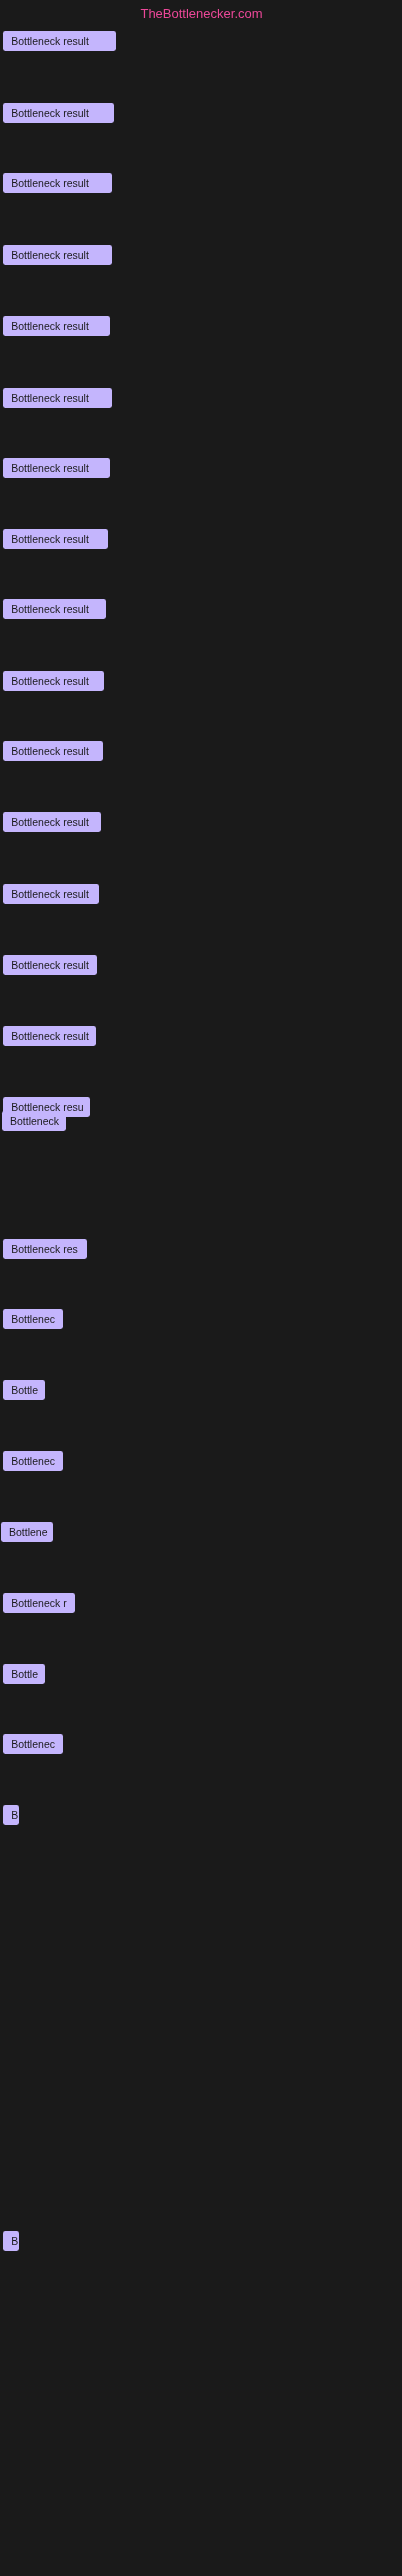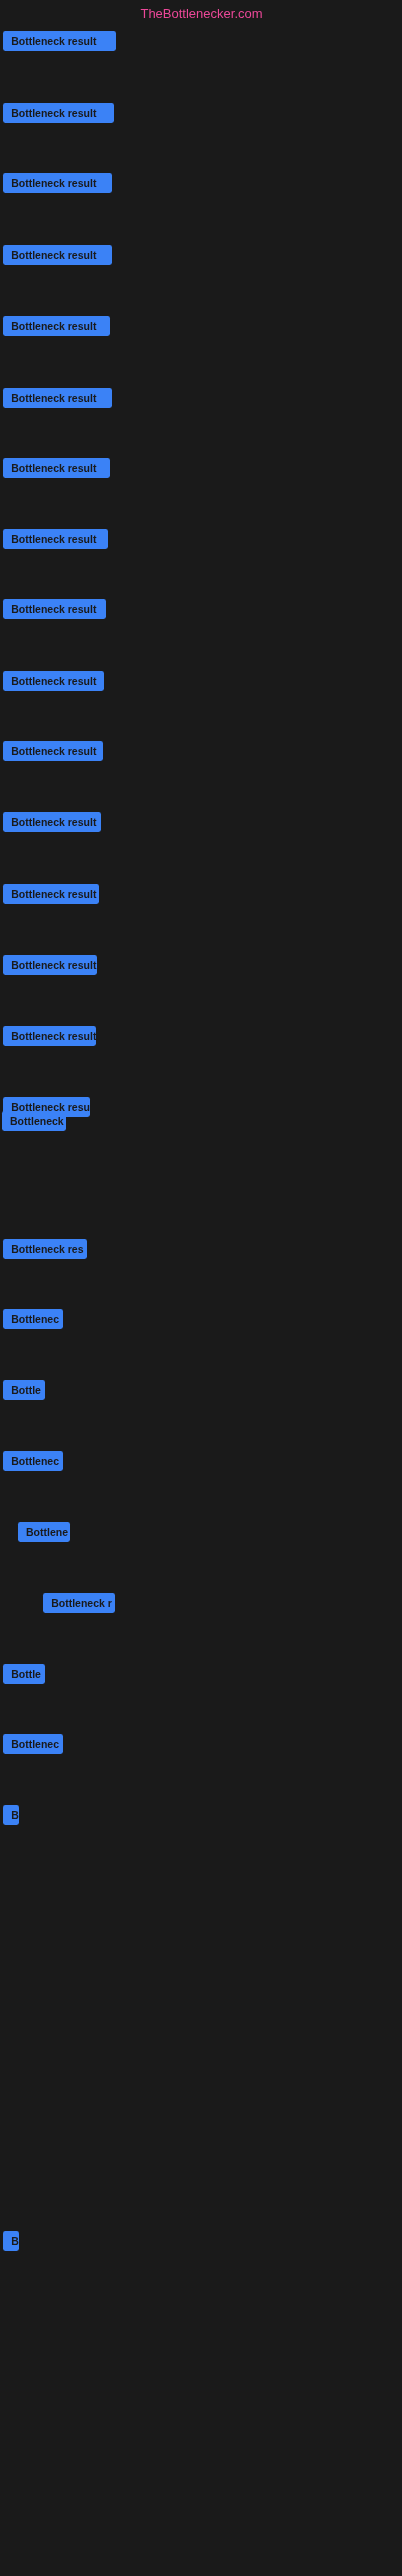--- a/index.html
+++ b/index.html
@@ -19,24 +19,24 @@
     .site-title {
       text-align: center;
       color: #ec4899;
       font-size: 13px;
       padding: 6.4px 0 9.7px 0;
       font-weight: normal;
     }
 
     .bottleneck-badge {
       display: inline-block;
-      background-color: #3b82f6;
+      background-color: #c4b5fd;
       color: #1a1a1a;
       font-size: 10.5px;
-      font-weight: bold;
+      font-weight: normal;
       padding: 4px 8px;
       border-radius: 2.4px;
       white-space: nowrap;
       overflow: hidden;
     }
   </style>
 </head>
 <body>
 
 <div class="site-title">TheBottlenecker.com</div>
@@ -56,20 +56,20 @@
     <div style="position: absolute; top: 781px; left: 0px; padding-left: 3.2px;"><span class="bottleneck-badge" style="max-width: 98px; width: 98px; overflow: hidden; display: inline-block; white-space: nowrap;">Bottleneck result</span></div>
     <div style="position: absolute; top: 853px; left: 0px; padding-left: 3.2px;"><span class="bottleneck-badge" style="max-width: 96px; width: 96px; overflow: hidden; display: inline-block; white-space: nowrap;">Bottleneck result</span></div>
     <div style="position: absolute; top: 924px; left: 0px; padding-left: 3.2px;"><span class="bottleneck-badge" style="max-width: 94px; width: 94px; overflow: hidden; display: inline-block; white-space: nowrap;">Bottleneck result</span></div>
     <div style="position: absolute; top: 995px; left: 0px; padding-left: 3.2px;"><span class="bottleneck-badge" style="max-width: 93px; width: 93px; overflow: hidden; display: inline-block; white-space: nowrap;">Bottleneck result</span></div>
     <div style="position: absolute; top: 1066px; left: 0px; padding-left: 3.2px;"><span class="bottleneck-badge" style="max-width: 87px; width: 109px; overflow: hidden; display: inline-block; white-space: nowrap;">Bottleneck resu</span></div>
     <div style="position: absolute; top: 1080px; left: 0px; padding-left: 2px;"><span class="bottleneck-badge" style="max-width: 64px; width: 64px; overflow: hidden; display: inline-block; white-space: nowrap;">Bottleneck</span></div>
     <div style="position: absolute; top: 1208px; left: 0px; padding-left: 3.2px;"><span class="bottleneck-badge" style="max-width: 84px; width: 84px; overflow: hidden; display: inline-block; white-space: nowrap;">Bottleneck res</span></div>
     <div style="position: absolute; top: 1278px; left: 0px; padding-left: 3.2px;"><span class="bottleneck-badge" style="max-width: 60px; width: 60px; overflow: hidden; display: inline-block; white-space: nowrap;">Bottlenec</span></div>
     <div style="position: absolute; top: 1349px; left: 0px; padding-left: 3.2px;"><span class="bottleneck-badge" style="max-width: 42px; width: 42px; overflow: hidden; display: inline-block; white-space: nowrap;">Bottle</span></div>
     <div style="position: absolute; top: 1420px; left: 0px; padding-left: 3.2px;"><span class="bottleneck-badge" style="max-width: 60px; width: 60px; overflow: hidden; display: inline-block; white-space: nowrap;">Bottlenec</span></div>
-    <div style="position: absolute; top: 1491px; left: 0px; padding-left: 18px;"><span class="bottleneck-badge" style="max-width: 52px; width: 52px; overflow: hidden; display: inline-block; white-space: nowrap;">Bottlene</span></div>
-    <div style="position: absolute; top: 1562px; left: 0px; padding-left: 3.2px;"><span class="bottleneck-badge" style="max-width: 72px; width: 72px; overflow: hidden; display: inline-block; white-space: nowrap; margin-left: 40px;">Bottleneck r</span></div>
+    <div style="position: absolute; top: 1491px; left: 0px; padding-left: 1px;"><span class="bottleneck-badge" style="max-width: 52px; width: 52px; overflow: hidden; display: inline-block; white-space: nowrap;">Bottlene</span></div>
+    <div style="position: absolute; top: 1562px; left: 0px; padding-left: 3.2px;"><span class="bottleneck-badge" style="max-width: 72px; width: 72px; overflow: hidden; display: inline-block; white-space: nowrap;">Bottleneck r</span></div>
     <div style="position: absolute; top: 1633px; left: 0px; padding-left: 3.2px;"><span class="bottleneck-badge" style="max-width: 42px; width: 42px; overflow: hidden; display: inline-block; white-space: nowrap;">Bottle</span></div>
     <div style="position: absolute; top: 1703px; left: 0px; padding-left: 3.2px;"><span class="bottleneck-badge" style="max-width: 60px; width: 60px; overflow: hidden; display: inline-block; white-space: nowrap;">Bottlenec</span></div>
     <div style="position: absolute; top: 1774px; left: 0px; padding-left: 3.2px;"><span class="bottleneck-badge" style="max-width: 14.5px; width: 14.5px; overflow: hidden; display: inline-block; white-space: nowrap;">B</span></div>
     <div style="position: absolute; top: 2200px; left: 0px; padding-left: 3.2px;"><span class="bottleneck-badge" style="max-width: 14.5px; width: 14.5px; overflow: hidden; display: inline-block; white-space: nowrap;">B</span></div>
   </div>
 
 
 </body></html>

